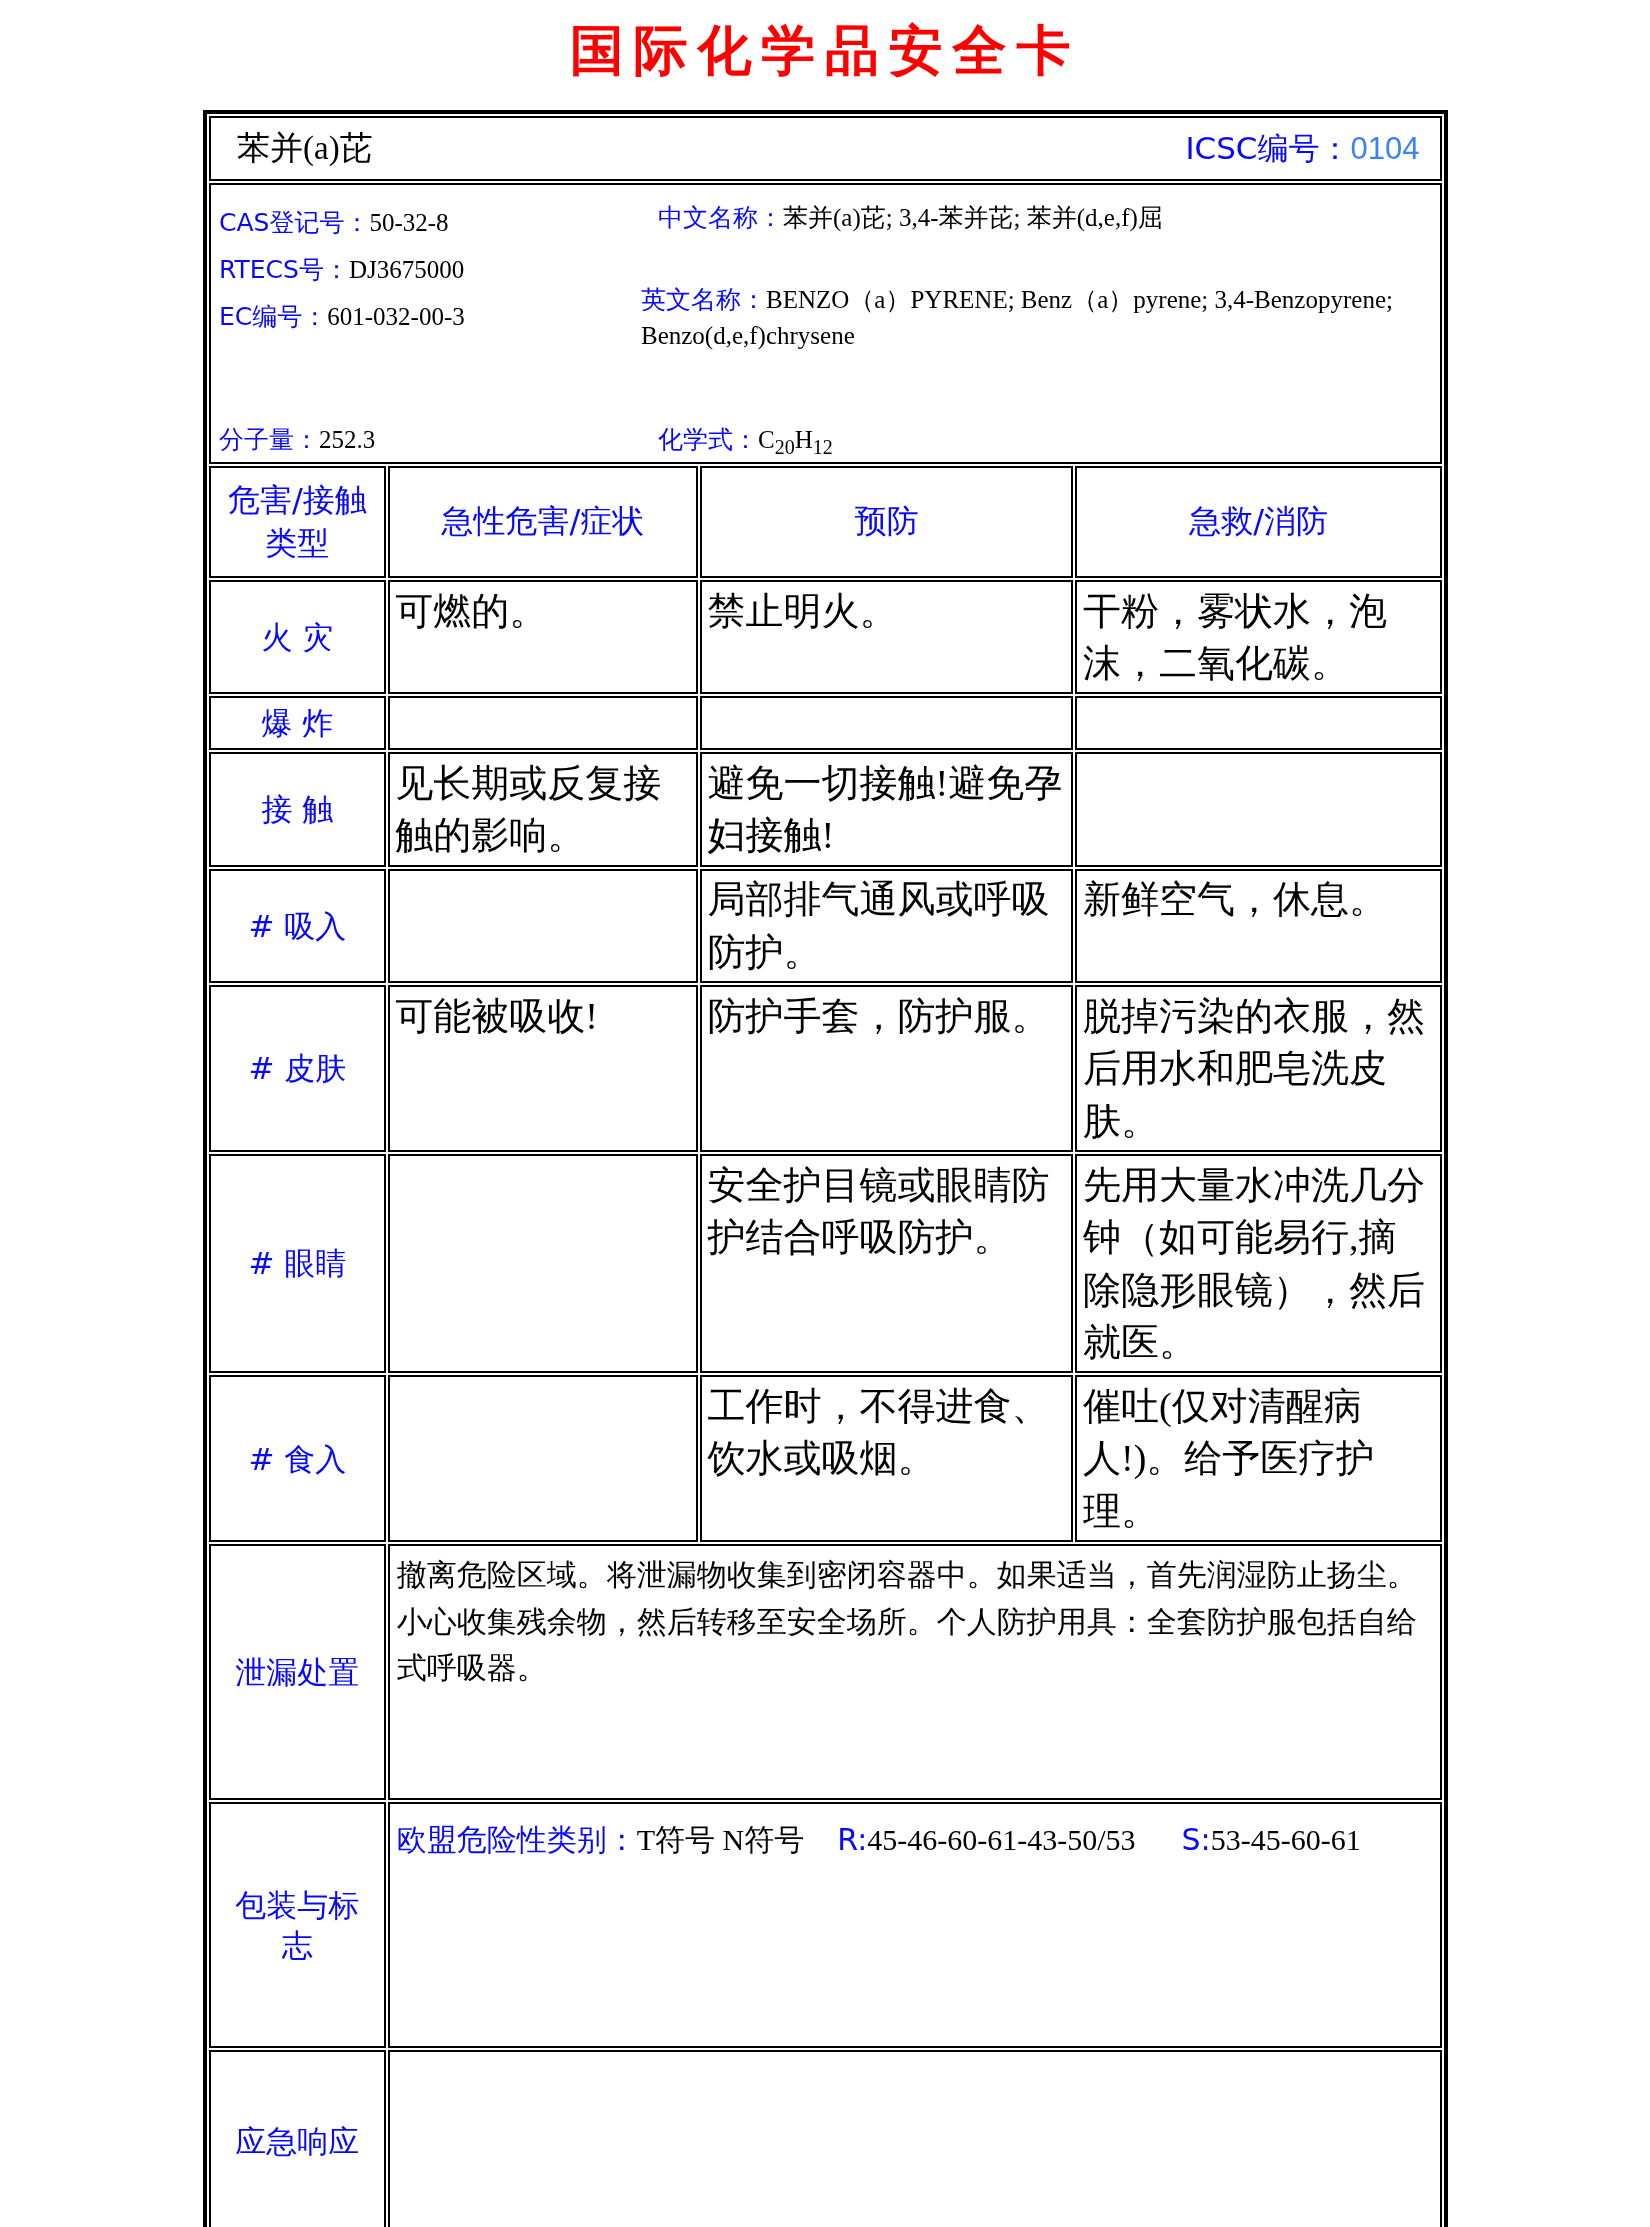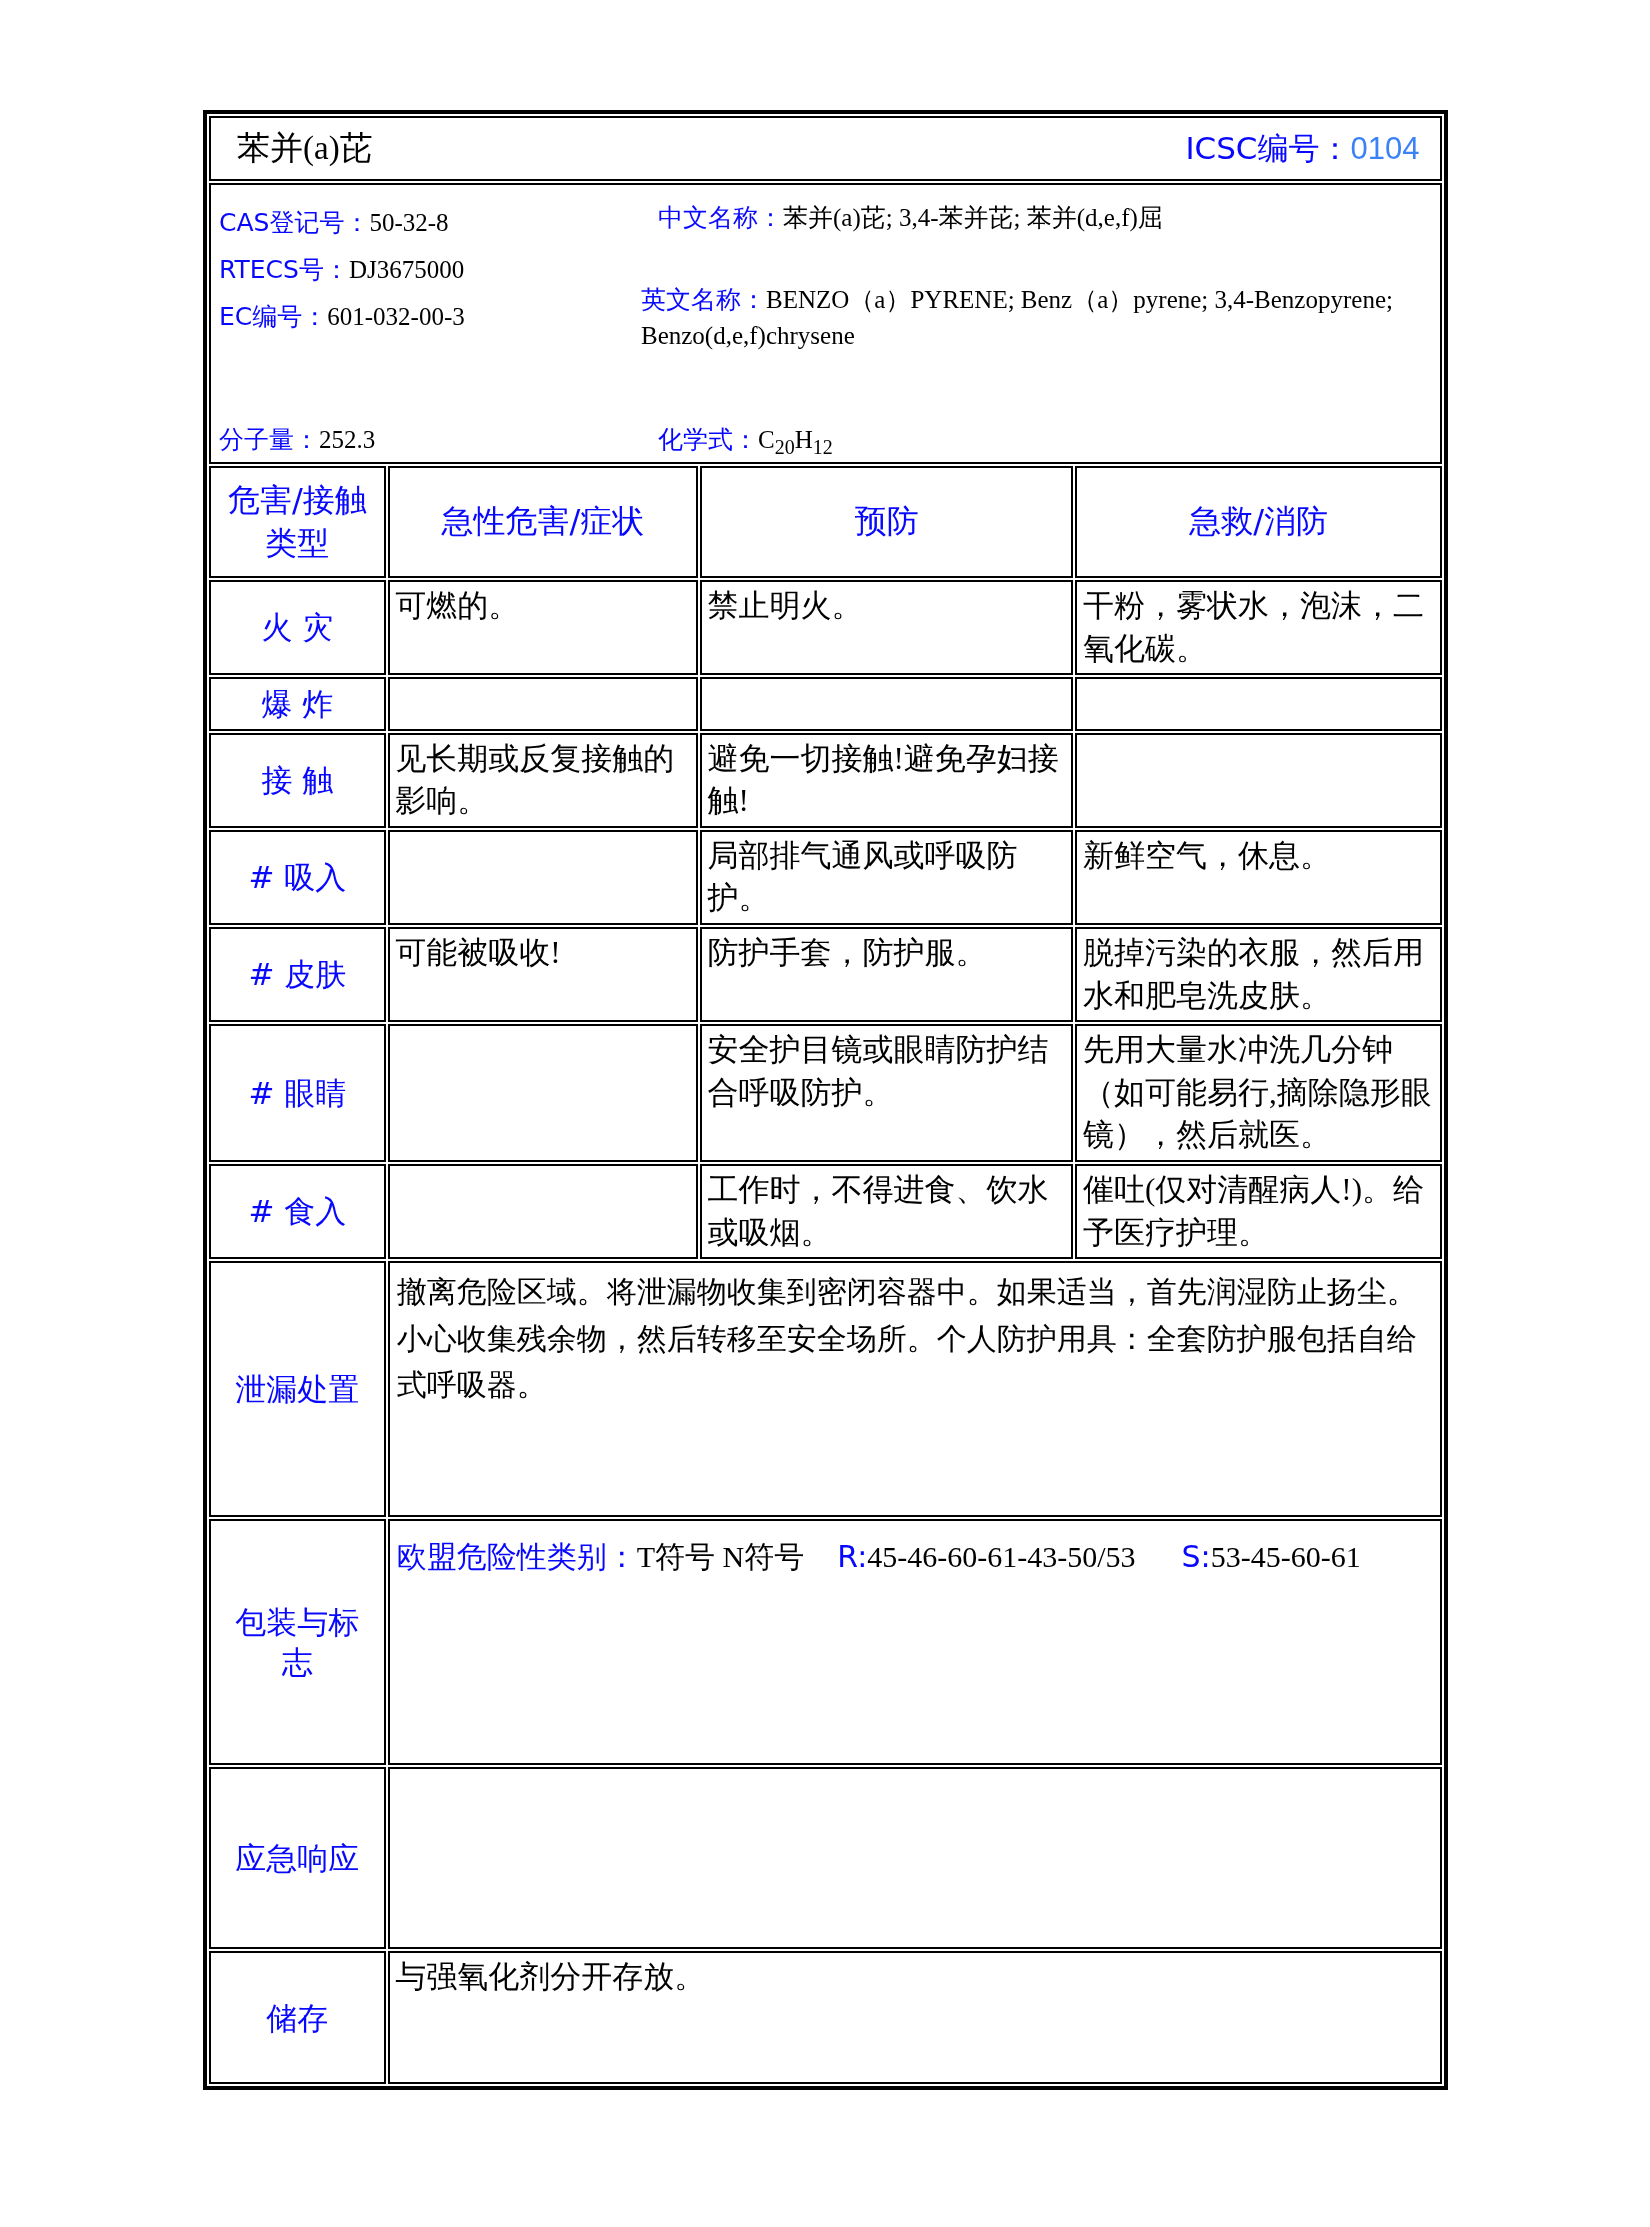--- a/index.html
+++ b/index.html
@@ -34,32 +34,33 @@
   .i-cas{top:19.5px;left:7px;}   .i-rtecs{top:67px;left:7px;}  .i-ec{top:114px;left:7px;}
   .i-cn{top:15.3px;left:446px;}
   .i-en{top:96px;left:429px;width:802px;white-space:normal;line-height:1.45;}
   .i-mw{top:237px;left:7px;}   .i-formula{top:237px;left:446px;}
   .i-formula sub{font-size:80%;}
   
   .th-cell{vertical-align:middle;text-align:center;font-size:32px;line-height:1.35;padding:0 7px;}
   
   .row-label{vertical-align:middle;text-align:center;font-size:31px;padding:0 18px;line-height:1.3;}
   
-  .cell{font-size:31px;line-height:1.38;padding:2.8px 5.6px;}
+  .cell{font-size:38px;line-height:1.38;padding:2.8px 5.6px;}
   .cell-spill{font-size:30px;line-height:1.56;padding:5.6px 7px;}
   .cell-pack{font-size:30px;line-height:1.75;padding:9.8px 7px;}
   .cell-pack .gap-r{margin-left:33px;}
   .cell-pack .gap-s{margin-left:46px;}
   .cell-pack .val{word-break:break-all;}
 </style>
 </head>
 <body>
 
 <div class="page">
 
+  <div class="doc-title">国际化学品安全卡</div>
 
   <table class="card">
     <colgroup>
         <col class="c1">
         <col class="c2">
         <col class="c3">
         <col class="c4">
       </colgroup>
 
     <tbody>

